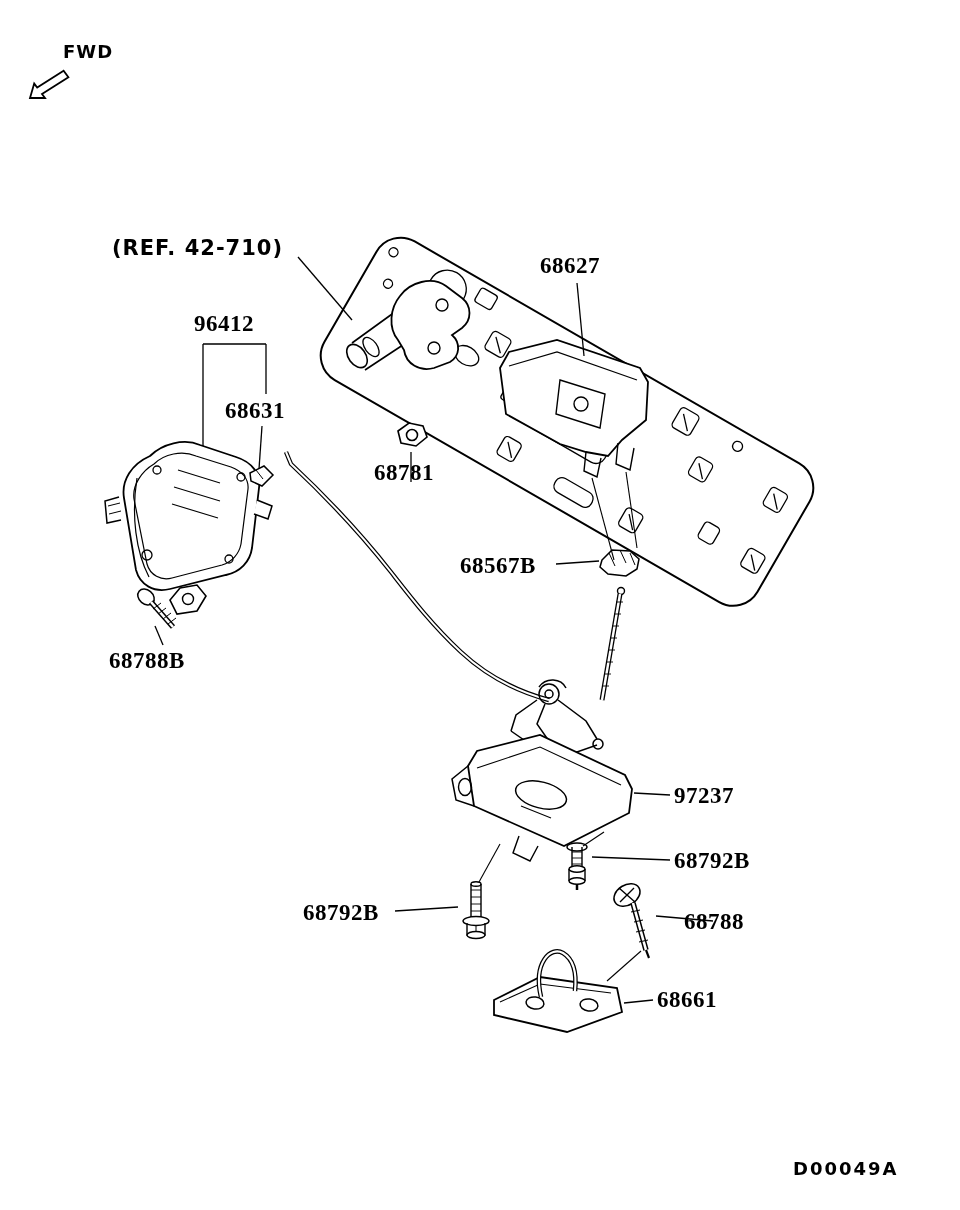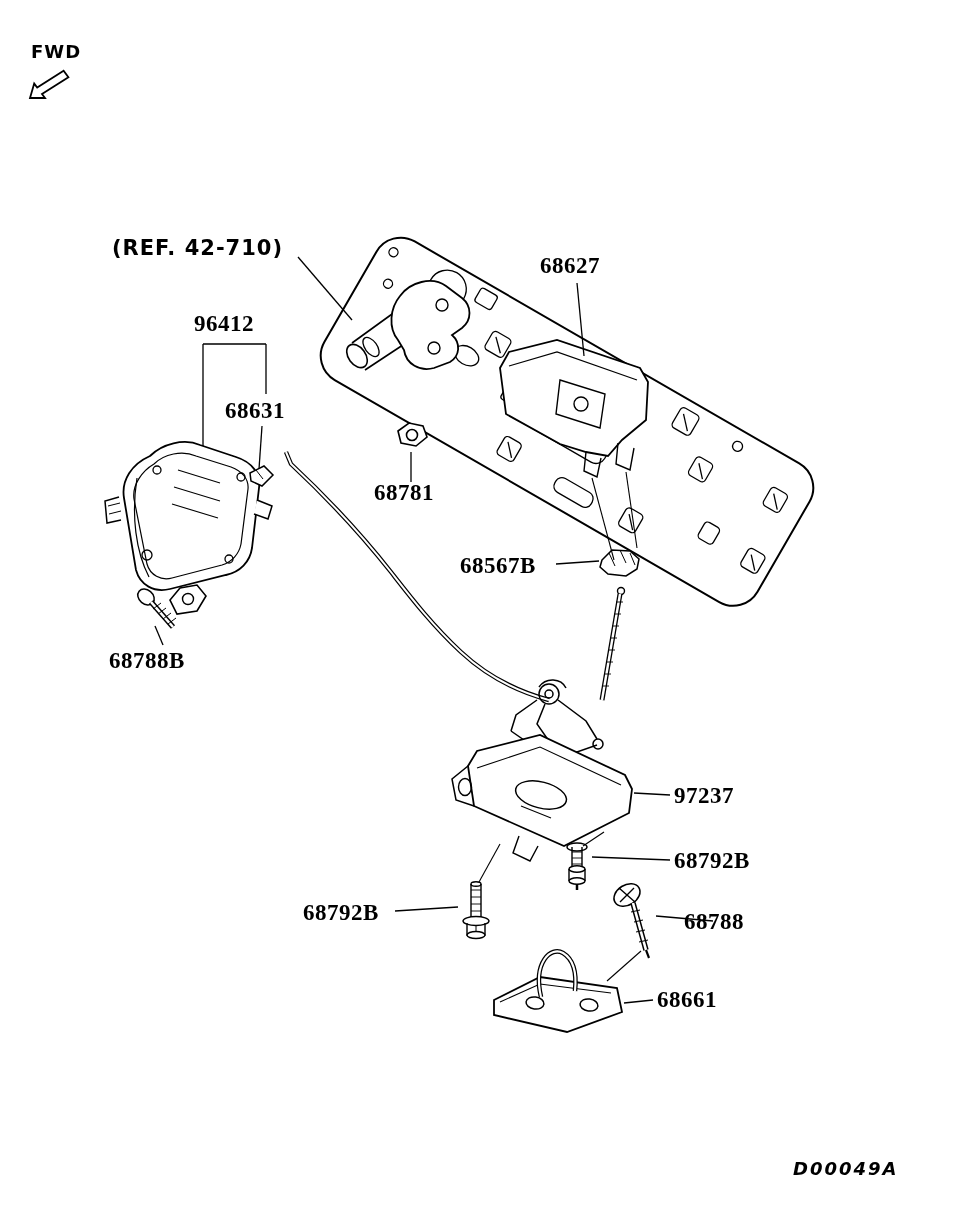--- a/index.html
+++ b/index.html
@@ -13,25 +13,25 @@
   .part-label {
     position:absolute; font-weight:bold; font-size:23px;
     letter-spacing:0.5px; white-space:nowrap;font-family:Liberation Serif, serif;
   }
   .ref-label {
     position:absolute; font-weight:bold; font-size:21px;
     letter-spacing:1px; white-space:nowrap;margin-left:28px;
   }
   .fwd-label {
     position:absolute; font-weight:bold; font-size:18px;
-    letter-spacing:1px; white-space:nowrap;
+    letter-spacing:1px; white-space:nowrap;margin-left:32px;
   }
   .diagram-code {
     position:absolute; font-weight:bold; font-size:18px;
-    letter-spacing:2px; white-space:nowrap;font-style:italic;
+    letter-spacing:2px; white-space:nowrap;
   }
 </style>
 </head>
 <body>
 
 <div class="stage">
 
   <svg class="artwork" width="960" height="1210" viewBox="0 0 960 1210">
 
     <g transform="translate(568,420) rotate(30)" stroke="#000">
@@ -234,21 +234,21 @@
     <g fill="#fff" stroke="#000" stroke-width="1.8">
       <path d="M63.6,70.8 L37.2,87.6 L34.2,83.6 L30,98 L45,98 L42,94 L68.4,77.2 Z"></path>
     </g>
   </svg>
 
   <div class="fwd-label" style="left:31px;  top:41px">FWD</div>
   <div class="ref-label" style="left:84px;  top:236px">(REF. 42-710)</div>
   <div class="part-label" style="left:540px; top:253px">68627</div>
   <div class="part-label" style="left:194px; top:311px">96412</div>
   <div class="part-label" style="left:225px; top:398px">68631</div>
-  <div class="part-label" style="left:374px; top:480px">68781</div>
+  <div class="part-label" style="left:374px; top:460px">68781</div>
   <div class="part-label" style="left:460px; top:553px">68567B</div>
   <div class="part-label" style="left:109px; top:648px">68788B</div>
   <div class="part-label" style="left:674px; top:783px">97237</div>
   <div class="part-label" style="left:674px; top:848px">68792B</div>
   <div class="part-label" style="left:303px; top:900px">68792B</div>
   <div class="part-label" style="left:684px; top:909px">68788</div>
   <div class="part-label" style="left:657px; top:987px">68661</div>
   <div class="diagram-code" style="left:793px; top:1158px">D00049A</div>
 </div>
 

